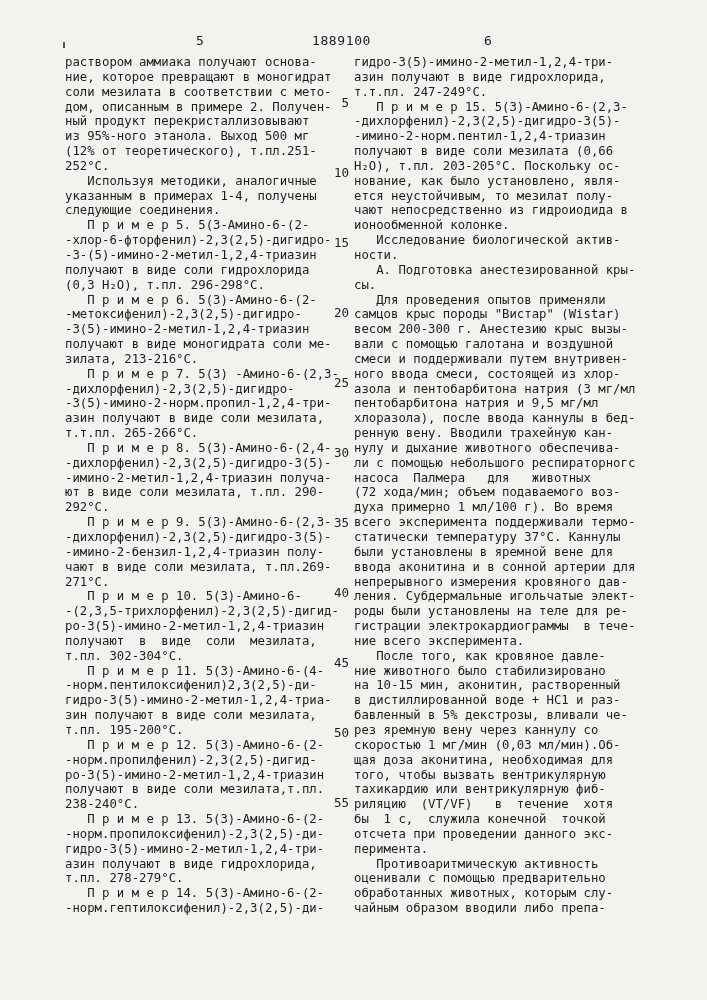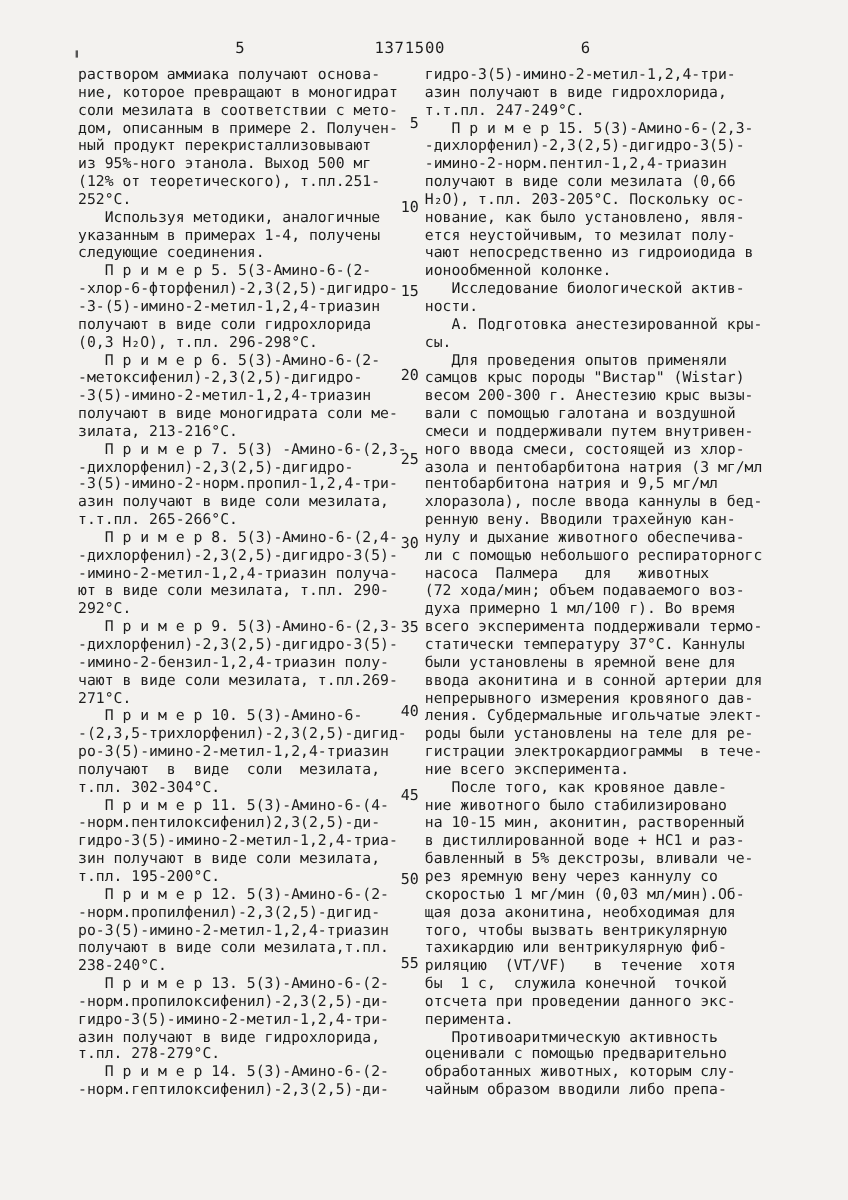--- a/index.html
+++ b/index.html
@@ -42,21 +42,21 @@
   }
   .artifact.a1{left:63px;top:42px;width:2px;height:6px;}
 </style>
 </head>
 <body>
 
 <div class="page">
 
   <span class="header-num left">5</span>
 
-  <span class="header-num center">1371500</span>
+  <span class="header-num center">1889100</span>
 
   <span class="header-num right">6</span>
 
   <div class="artifact a1"></div>
 
   <div class="col left">раствором аммиака получают основа-
 ние, которое превращают в моногидрат
 соли мезилата в соответствии с мето-
 дом, описанным в примере 2. Получен-
 ный продукт перекристаллизовывают

